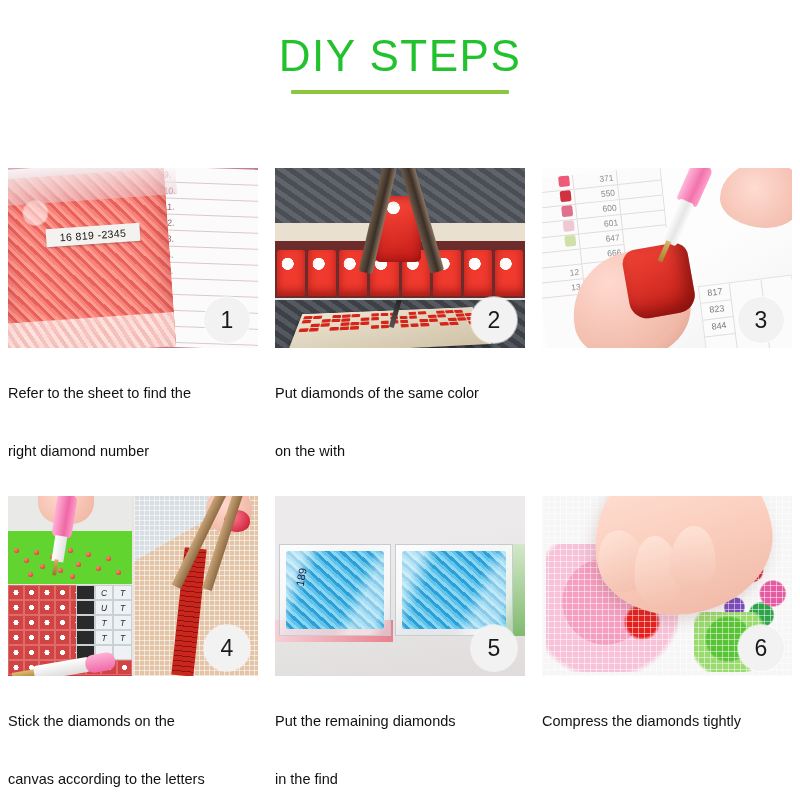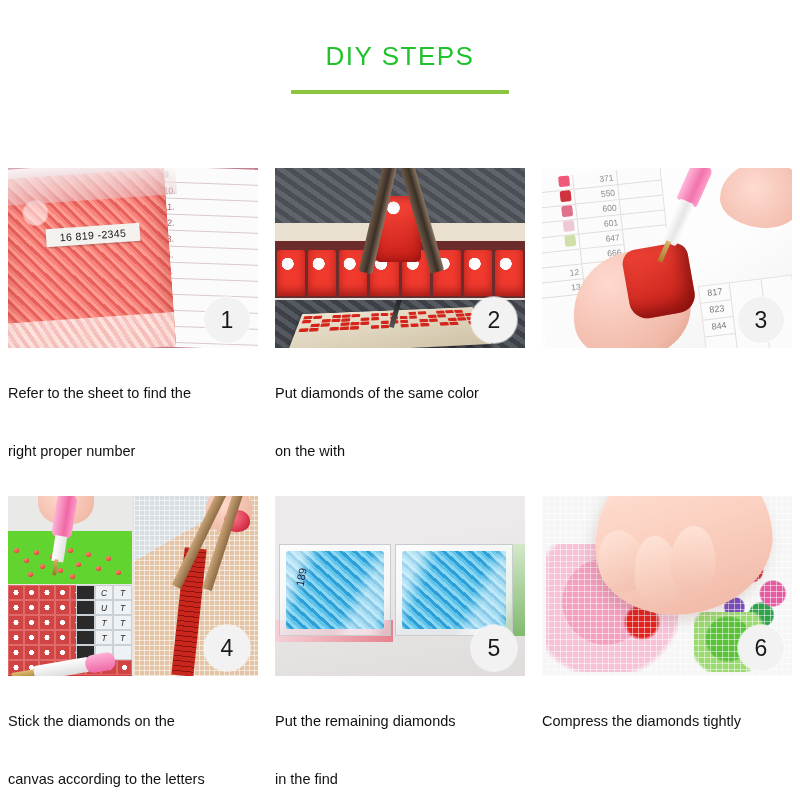--- a/index.html
+++ b/index.html
@@ -17,21 +17,21 @@
     background: #ffffff;
   }
 
   
   .header {
     position: absolute;
     top: 34px; left: 0; width: 800px;
     text-align: center;
   }
   .header-title {
-    font-size: 26px;
+    font-size: 44px;
     letter-spacing: 1.5px;
     color: #22c12e;
     font-weight: 400;
     line-height: 44px;
     font-family: "Liberation Sans", "DejaVu Sans", sans-serif;
   }
   .header-rule {
     width: 218px; height: 4px;
     background: #8cc63e;
     margin: 12px auto 0 auto;
@@ -465,21 +465,21 @@
 
           </div>
         </div>
         <div class="p1-bag"></div>
         <div class="p1-bagtop"></div>
         <div class="p1-label">16 819 -2345</div>
         <div class="badge">1</div>
       </div>
       <div class="caption">
         <span class="ln">Refer to the sheet to find the</span>
-        <span class="ln">right proper number</span>
+        <span class="ln">right diamond number</span>
       </div>
     </div>
 
     <div class="step-cell">
       <div class="photo">
         <div class="p2-top">
           <div class="p2-rowdia">
             <i></i>
               <i></i>
             <i></i>

